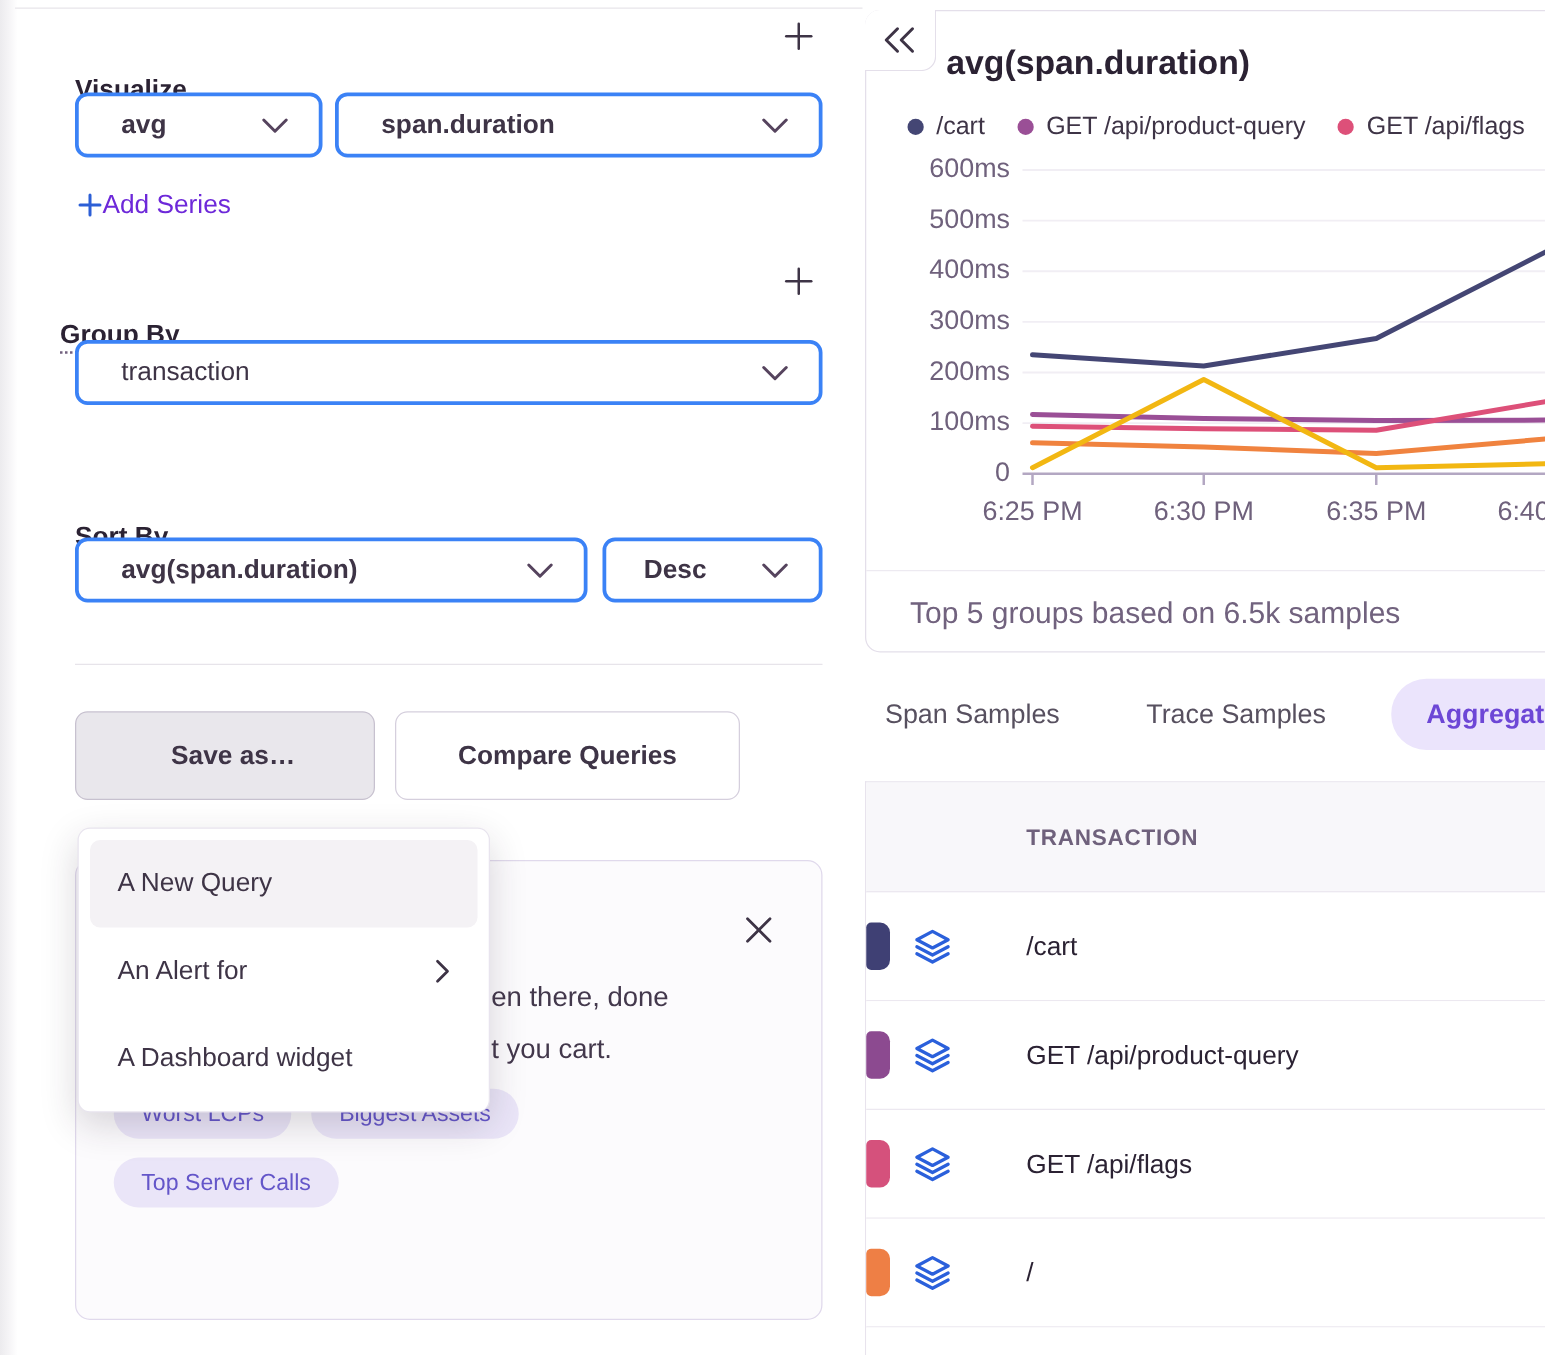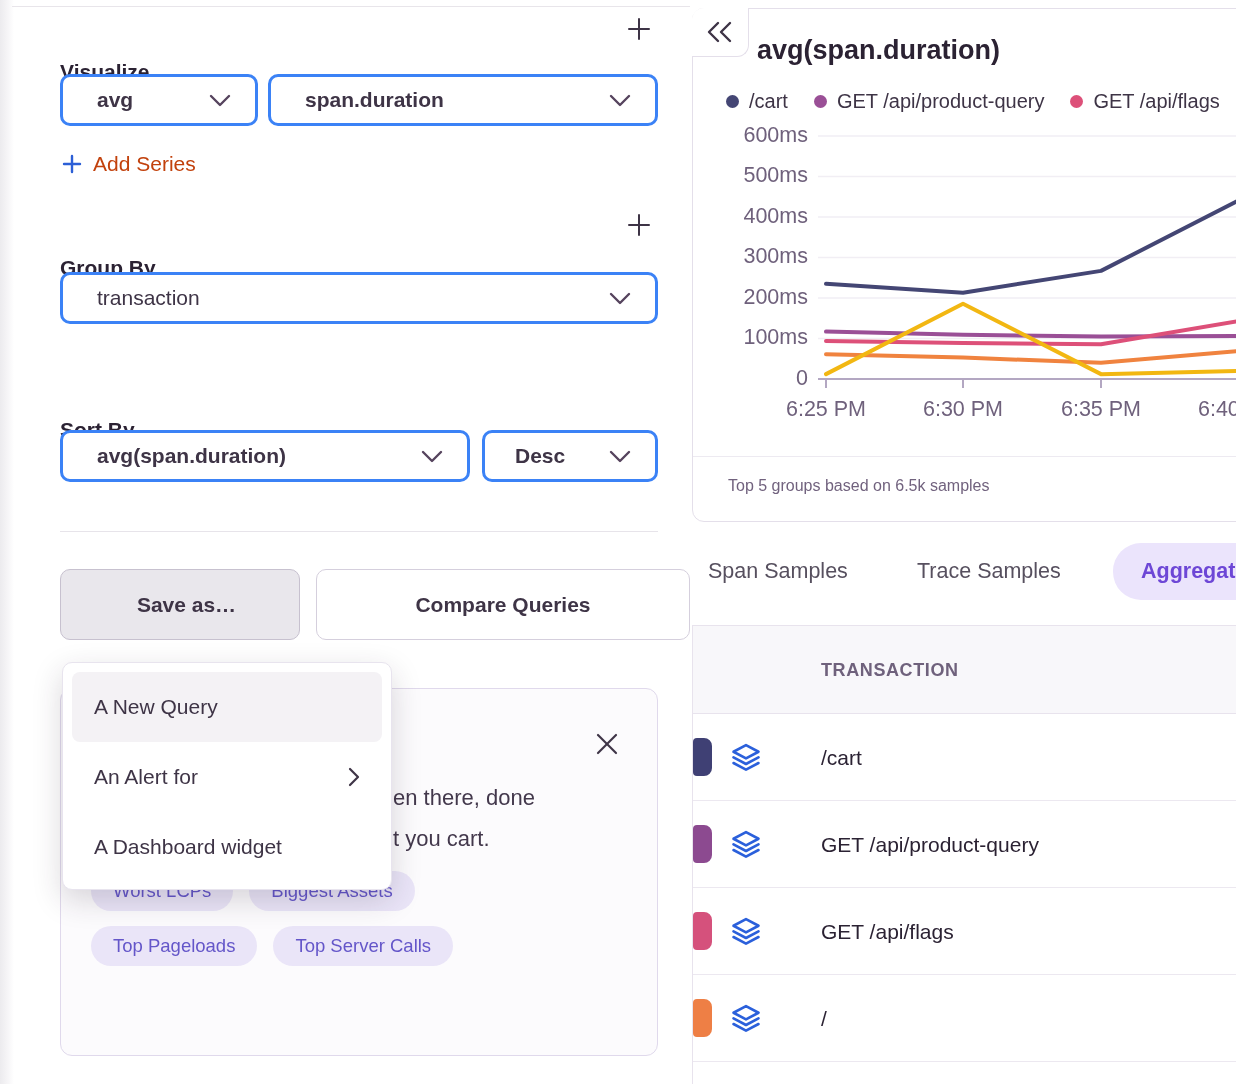--- a/index.html
+++ b/index.html
@@ -16,29 +16,29 @@
   .section-title { position:absolute; font-size:21px; font-weight:bold; color:#2B2233;
                    text-decoration:underline dotted #72617F; text-decoration-thickness:2px; text-underline-offset:7px;margin-top:44px; }
   .plus-btn { position:absolute; width:30px; height:30px; display:flex; align-items:center; justify-content:center; cursor:pointer; background:none; border:none; }
 
   .select { position:absolute; height:52px; background:#fff; border:3px solid #3b82f6; border-radius:10px;
             display:flex; align-items:center; padding:0 24px 0 34px;margin-top:14px; }
   .select .value { font-size:21px; color:#3E3446; white-space:nowrap; }
   .select.bold .value { font-weight:bold; }
   .select .chev { margin-left:auto; display:flex; }
 
-  .add-series { position:absolute; left:62px; top:148px; height:32px; display:flex; align-items:center; gap:11px;
-                color:#c2410c; font-size:21px; cursor:pointer; background:none; border:none; }
+  .add-series { position:absolute; left:62px; top:148px; height:32px; display:flex; align-items:center; 
+                color:#6d28d9; font-size:21px; cursor:pointer; background:none; border:none; }
 
   .divider { position:absolute; left:60px; top:531px; width:598px; height:1px; background:#E7E4EA; }
 
   .btn { position:absolute; height:71px; border-radius:10px; font-size:21px; font-weight:bold; color:#3E3446;
          display:flex; align-items:center; justify-content:center; cursor:pointer; }
   .btn-saveas { left:60px; top:569px; width:240px; background:#E9E7EC; border:1px solid #C7C1CF;padding-left:13px; }
-  .btn-compare { left:316px; top:569px; width:374px; background:#fff; border:1px solid #D5CFDD; }
+  .btn-compare { left:316px; top:569px; width:276px; background:#fff; border:1px solid #D5CFDD; }
 
   
   .promo-card { position:absolute; left:60px; top:688px; width:598px; height:368px;
                 background:#FCFBFD; border:1px solid #E0D9EC; border-radius:12px; }
   .promo-close { position:absolute; left:532px; top:41px; width:28px; height:28px; background:none; border:none;
                  display:flex; align-items:center; justify-content:center; cursor:pointer; }
   .promo-text { position:absolute; left:332px; top:88px; font-size:22px; line-height:41px; color:#43384C; white-space:nowrap; }
   .chips { position:absolute; left:30px; top:182px; width:430px; display:flex; flex-wrap:wrap; column-gap:16px; row-gap:15px; }
   .chip { height:40px; line-height:40px; padding:0 22px; border-radius:20px; background:#EAE5F8;
           color:#6456C9; font-size:18.5px; white-space:nowrap; cursor:pointer; }
@@ -58,21 +58,21 @@
   .collapse-btn { position:absolute; left:-1px; top:-1px; width:57px; height:49px; background:#fff;
                   border:1px solid #E4DFEA; border-left:none; border-top:none;
                   border-radius:12px 0 12px 0; display:flex; align-items:center; justify-content:center; cursor:pointer; }
   .chart-title { position:absolute; left:64px; top:26px; font-size:27px; font-weight:bold; color:#2B2233; white-space:nowrap; }
   .legend { position:absolute; left:33px; top:81px; display:flex; gap:26px; white-space:nowrap; }
   .legend-item { display:flex; align-items:center; gap:10px; font-size:20px; color:#3E3446; }
   .legend-dot { width:13px; height:13px; border-radius:50%; flex:none; }
   #chart-svg { position:absolute; left:0; top:100px; }
   #chart-svg text { font-family:"Liberation Sans", sans-serif; font-size:21.5px; fill:#6F617C; }
   .chart-sep { position:absolute; left:0; top:447px; width:100%; height:1px; background:#EDEAF1; }
-  .chart-footer { position:absolute; left:35px; top:468px; font-size:16px; color:#71627E; white-space:nowrap; }
+  .chart-footer { position:absolute; left:35px; top:468px; font-size:24px; color:#71627E; white-space:nowrap; }
 
   .tabs { position:absolute; left:0; top:543px; width:1236px; height:57px; }
   .tab { position:absolute; top:0; height:57px; line-height:57px; font-size:21.5px; color:#57505F; cursor:pointer; white-space:nowrap; }
   .tab.pill { background:#EBE4FC; color:#6D47D6; font-weight:bold; border-radius:28px; padding:0 28px; }
 
   .results-table { position:absolute; left:692px; top:625px; width:600px; height:459px;
                    border-top:1px solid #E8E3ED; border-left:1px solid #E8E3ED; background:#fff; }
   .table-header { height:88px; line-height:88px; background:#F8F7FA; border-bottom:1px solid #E8E3ED;
                   padding-left:128px; font-size:18px; font-weight:bold; letter-spacing:.6px; color:#6F617C; }
   .table-row { position:relative; height:87px; border-bottom:1px solid #ECE8F0; cursor:pointer; background:#fff; }
@@ -116,21 +116,21 @@
     </div>
 
     <button class="add-series">
       <svg width="20" height="20" viewBox="0 0 20 20">
         <line x1="10" y1="2" x2="10" y2="18" stroke="#2C5FD6" stroke-width="2.4" stroke-linecap="round"></line>
         <line x1="2" y1="10" x2="18" y2="10" stroke="#2C5FD6" stroke-width="2.4" stroke-linecap="round"></line>
       </svg>
       <span>Add Series</span>
     </button>
 
-    <span class="section-title" style="left:60px; top:212px;">Group By</span>
+    <span class="section-title" style="left:48px; top:212px;">Group By</span>
     <button class="plus-btn" style="left:624px; top:210px;">
       <svg width="28" height="28" viewBox="0 0 28 28">
         <line x1="14" y1="4" x2="14" y2="24" stroke="#3E3446" stroke-width="2" stroke-linecap="round"></line>
         <line x1="4" y1="14" x2="24" y2="14" stroke="#3E3446" stroke-width="2" stroke-linecap="round"></line>
       </svg>
     </button>
     <div class="select" style="left:60px; top:258px; width:598px;">
       <span class="value">transaction</span>
       <span class="chev">
         <svg width="22" height="13" viewBox="0 0 22 13">
@@ -169,21 +169,20 @@
           <line x1="21" y1="3" x2="3" y2="21" stroke="#3E3446" stroke-width="2.2" stroke-linecap="round"></line>
         </svg>
       </button>
       <div class="promo-text">
         <div>en there, done</div>
         <div>t you cart.</div>
       </div>
       <div class="chips">
           <span class="chip">Worst LCPs</span>
           <span class="chip">Biggest Assets</span>
-          <span class="chip">Top Pageloads</span>
           <span class="chip">Top Server Calls</span>
         </div>
     </div>
 
     <div class="save-menu">
         <div class="menu-item highlighted">
           <span>A New Query</span>
         </div>
         <div class="menu-item">
           <span>An Alert for</span>

